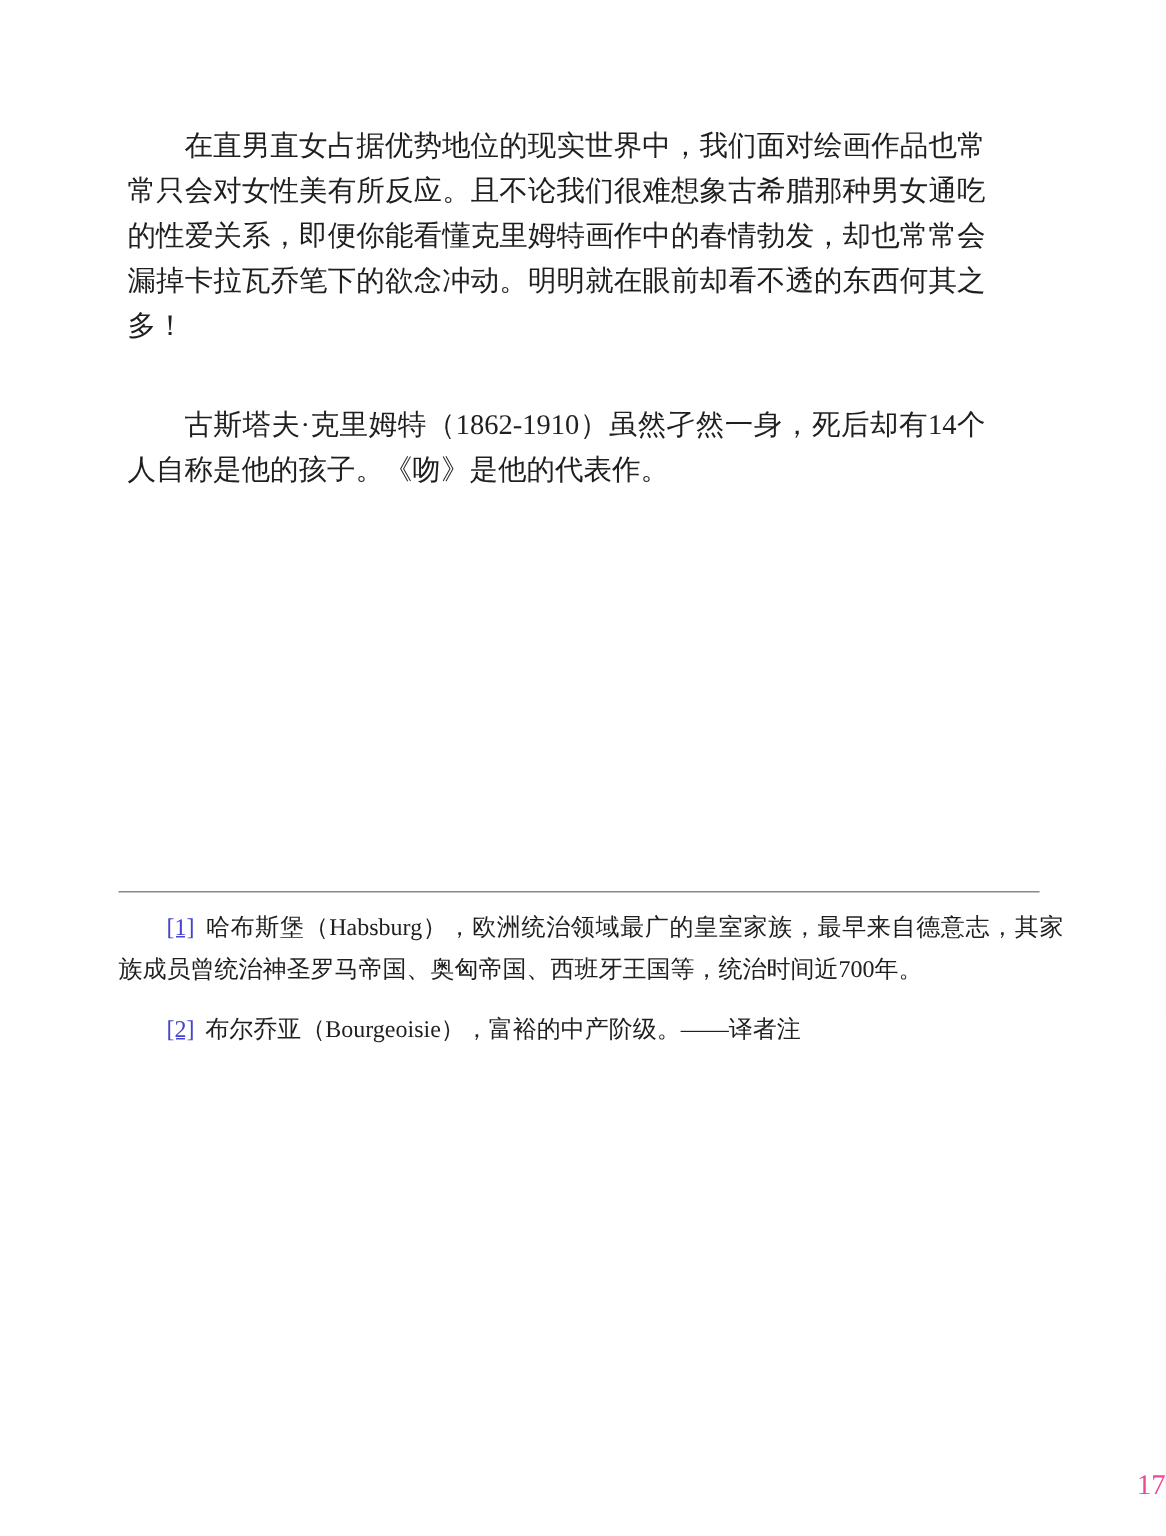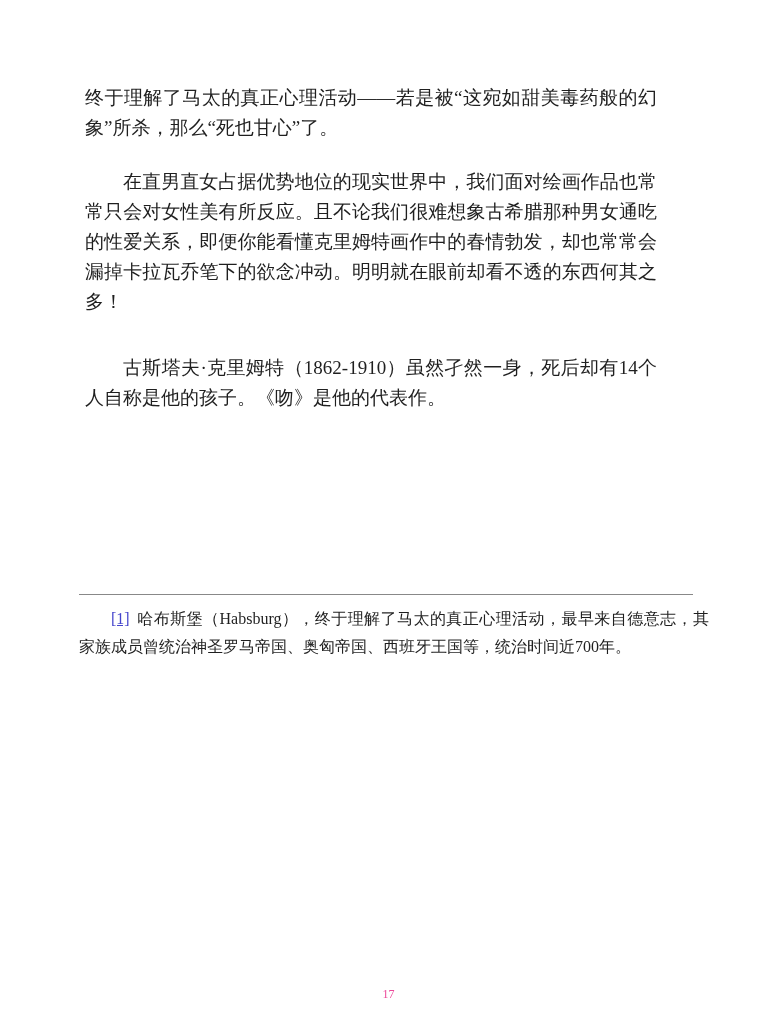--- a/index.html
+++ b/index.html
@@ -53,41 +53,41 @@
     color: #4444cc;
     text-decoration: underline;
     cursor: pointer;
     margin-right: 0.45em;
   }
   .page-number {
     position: absolute;
     left: 0;
     right: 0;
     bottom: 22px;
-    text-align: center;
-    font-size: 12px;
+    text-align: right;
+    font-size: 19px;
     color: #ec4899;
   }
 </style>
 </head>
 <body>
 
 <div class="page">
 
   <div class="body-text">
-    <p class="para">终于理解了马太的真正心理活动——若是被“这宛如甜美毒药般的幻象”所杀，那么“死也甘心”了。</p>
 
     <p class="para indent">在直男直女占据优势地位的现实世界中，我们面对绘画作品也常常只会对女性美有所反应。且不论我们很难想象古希腊那种男女通吃的性爱关系，即便你能看懂克里姆特画作中的春情勃发，却也常常会漏掉卡拉瓦乔笔下的欲念冲动。明明就在眼前却看不透的东西何其之多！</p>
 
     <p class="para indent section-break">古斯塔夫·克里姆特（1862-1910）虽然孑然一身，死后却有14个人自称是他的孩子。《吻》是他的代表作。</p>
 
   </div>
 
   <div class="footnote-block">
     <hr class="fn-divider">
 
-    <p class="footnote"><a class="fn-link">[1]</a><span>哈布斯堡（Habsburg），终于理解了马太的真正心理活动，最早来自德意志，其家族成员曾统治神圣罗马帝国、奥匈帝国、西班牙王国等，统治时间近700年。</span></p>
+    <p class="footnote"><a class="fn-link">[1]</a><span>哈布斯堡（Habsburg），欧洲统治领域最广的皇室家族，最早来自德意志，其家族成员曾统治神圣罗马帝国、奥匈帝国、西班牙王国等，统治时间近700年。</span></p>
 
+    <p class="footnote"><a class="fn-link">[2]</a><span>布尔乔亚（Bourgeoisie），富裕的中产阶级。——译者注</span></p>
   </div>
 
   <div class="page-number">17</div>
 
 </div>
 
 </body></html>

